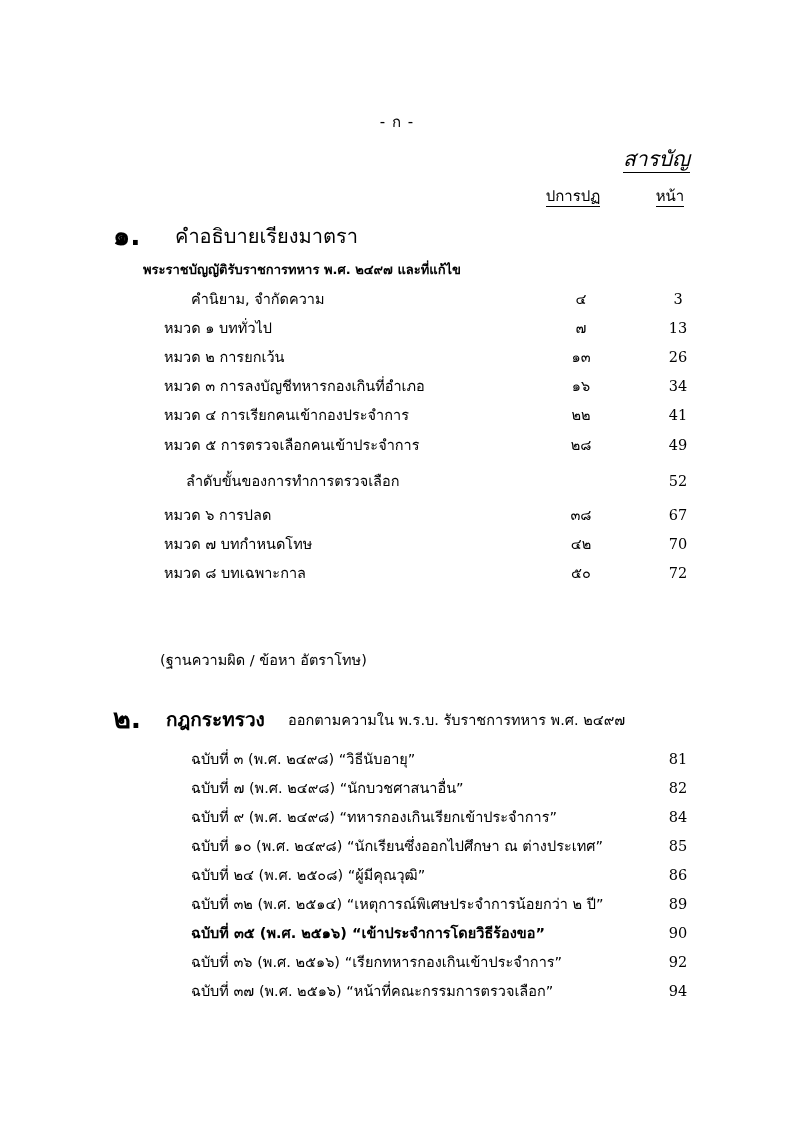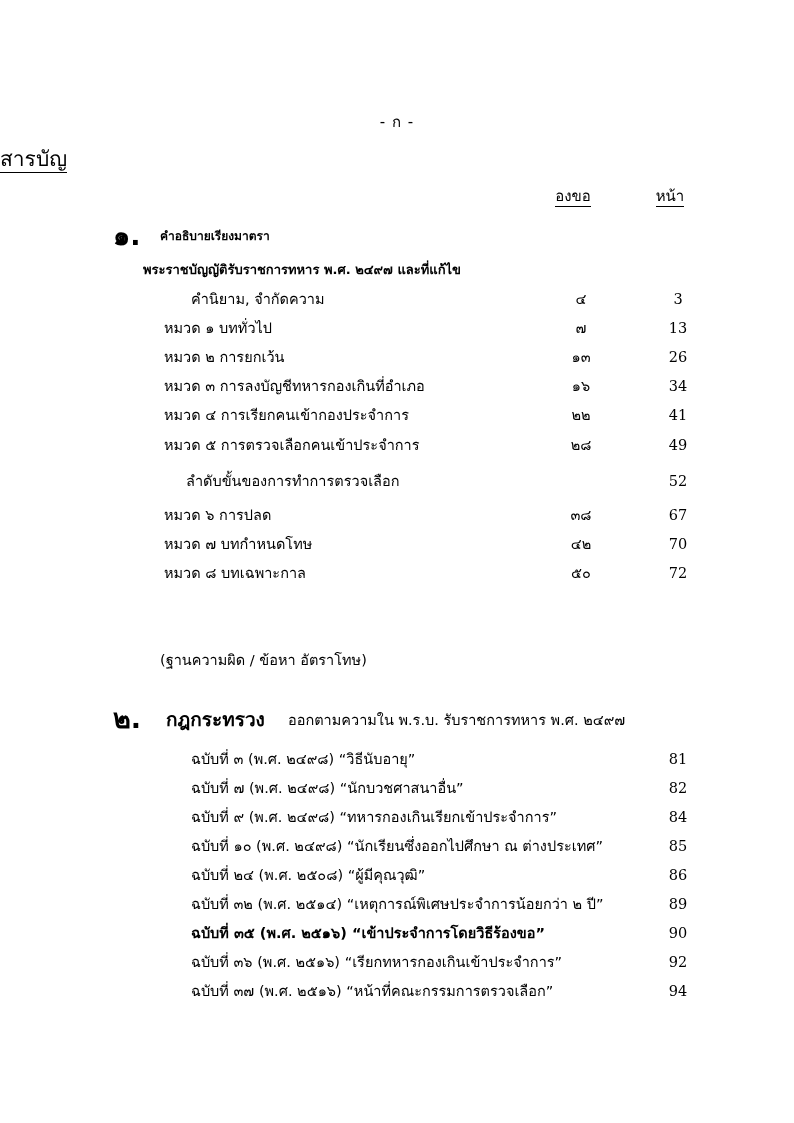--- a/index.html
+++ b/index.html
@@ -29,22 +29,23 @@
     width: 794px;
     text-align: center;
     font-size: 15px;
     letter-spacing: 1px;
   }
   .doc-title {
     position: absolute;
     top: 142px;
     left: 0;
     width: 690px;
-    text-align: left;
+    text-align: right;
     font-size: 21px;
+    font-style: italic;
   }
   .doc-title span {
     border-bottom: 1.5px solid #000;
     padding-bottom: 1px;
   }
 
   
   .col-headers {
     position: absolute;
     top: 184px;
@@ -112,25 +113,24 @@
   }
   .section-heading .num {
     position: absolute;
     left: 113px;
     font-size: 27px;
     font-weight: bold;
     line-height: 34px;
   }
   .section-heading .heading-text {
     position: absolute;
-    left: 160px;
-    font-size: 12px;
+    left: 175px;
+    font-size: 20px;
     line-height: 34px;
     white-space: nowrap;
-    font-weight: bold;
   }
   .section-heading .heading-text.bold {
     font-weight: bold;
     font-size: 19px;
   }
   .section-heading .heading-sub {
     position: absolute;
     font-size: 14.5px;
     line-height: 36px;
     white-space: nowrap;
@@ -156,21 +156,21 @@
 <div class="page">
 
   <div class="folio">- ก -</div>
 
   <div class="doc-title">
     <span>สารบัญ</span>
   </div>
 
   <div class="col-headers">
     <div class="col-head article">
-      <span>องขอ</span>
+      <span>ปการปฏ</span>
     </div>
     <div class="col-head page">
       <span>หน้า</span>
     </div>
   </div>
 
   <div class="section-heading" style="top:219px;">
     <span class="num">๑.</span>
     <span class="heading-text">คำอธิบายเรียงมาตรา</span>
   </div>

